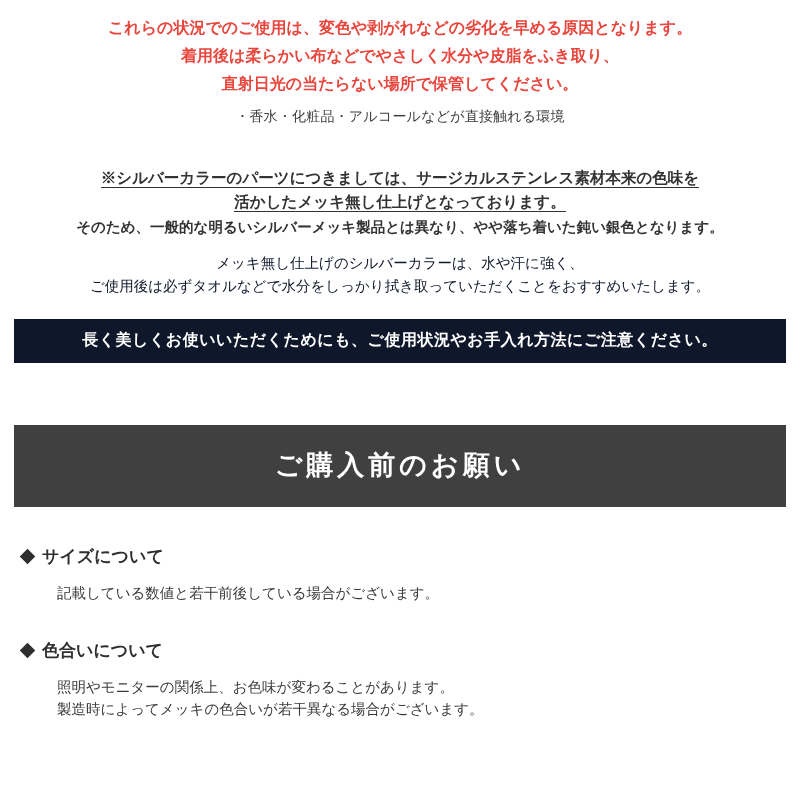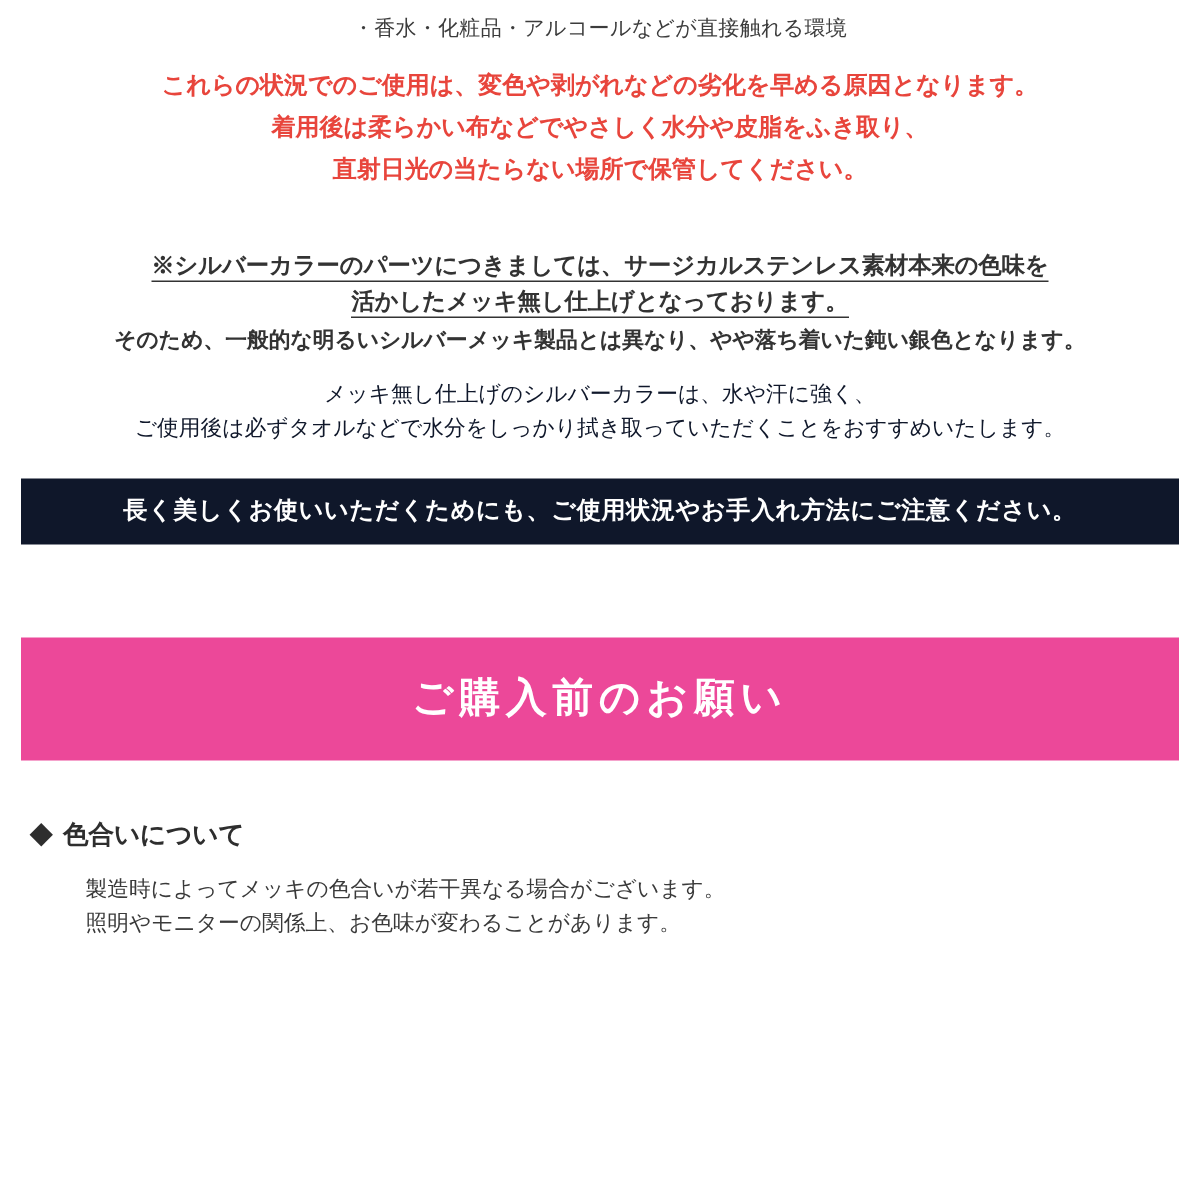--- a/index.html
+++ b/index.html
@@ -78,21 +78,21 @@
     color: #ffffff;
     font-size: 16px;
     font-weight: bold;
     text-align: center;
     padding: 11px 0 12px 0;
     letter-spacing: 0.5px;
   }
   
   .banner-big {
     margin: 62px 14px 0 14px;
-    background: #ec4899;
+    background: #404040;
     color: #ffffff;
     font-size: 27px;
     font-weight: bold;
     text-align: center;
     padding: 22px 0 24px 0;
     letter-spacing: 4px;
   }
   
   .items {
     margin-top: 38px;
@@ -123,28 +123,28 @@
     font-size: 14.5px;
     color: #3a3a3a;
     line-height: 1.85;
   }
 </style>
 </head>
 <body>
 
 <div class="page">
 
-  <div class="block top-note">
-    <div class="line">・香水・化粧品・アルコールなどが直接触れる環境</div>
-  </div>
-
   <div class="block warn">
     <div class="line">これらの状況でのご使用は、変色や剥がれなどの劣化を早める原因となります。</div>
     <div class="line">着用後は柔らかい布などでやさしく水分や皮脂をふき取り、</div>
     <div class="line">直射日光の当たらない場所で保管してください。</div>
+  </div>
+
+  <div class="block top-note">
+    <div class="line">・香水・化粧品・アルコールなどが直接触れる環境</div>
   </div>
 
   <div class="block silver">
     <div class="silver-head">
       <div class="line"><span class="u">※シルバーカラーのパーツにつきましては、サージカルステンレス素材本来の色味を</span></div>
       <div class="line"><span class="u">活かしたメッキ無し仕上げとなっております。</span></div>
     </div>
     <div class="silver-sub">
       <div class="line">そのため、一般的な明るいシルバーメッキ製品とは異なり、やや落ち着いた鈍い銀色となります。</div>
     </div>
@@ -153,27 +153,36 @@
       <div class="line">ご使用後は必ずタオルなどで水分をしっかり拭き取っていただくことをおすすめいたします。</div>
     </div>
   </div>
 
   <div class="banner-thin">長く美しくお使いいただくためにも、ご使用状況やお手入れ方法にご注意ください。</div>
 
   <div class="banner-big">ご購入前のお願い</div>
 
   <div class="items">
 
+    <div class="item">
+      <div class="item-title">
+        <span class="diamond"></span>
+        <span>サイズについて</span>
+      </div>
+      <div class="item-body">
+        <div class="line">記載している数値と若干前後している場合がございます。</div>
+      </div>
+    </div>
 
     <div class="item">
       <div class="item-title">
         <span class="diamond"></span>
         <span>色合いについて</span>
       </div>
       <div class="item-body">
+        <div class="line">照明やモニターの関係上、お色味が変わることがあります。</div>
         <div class="line">製造時によってメッキの色合いが若干異なる場合がございます。</div>
-        <div class="line">照明やモニターの関係上、お色味が変わることがあります。</div>
       </div>
     </div>
 
   </div>
 
 </div>
 
 </body></html>

